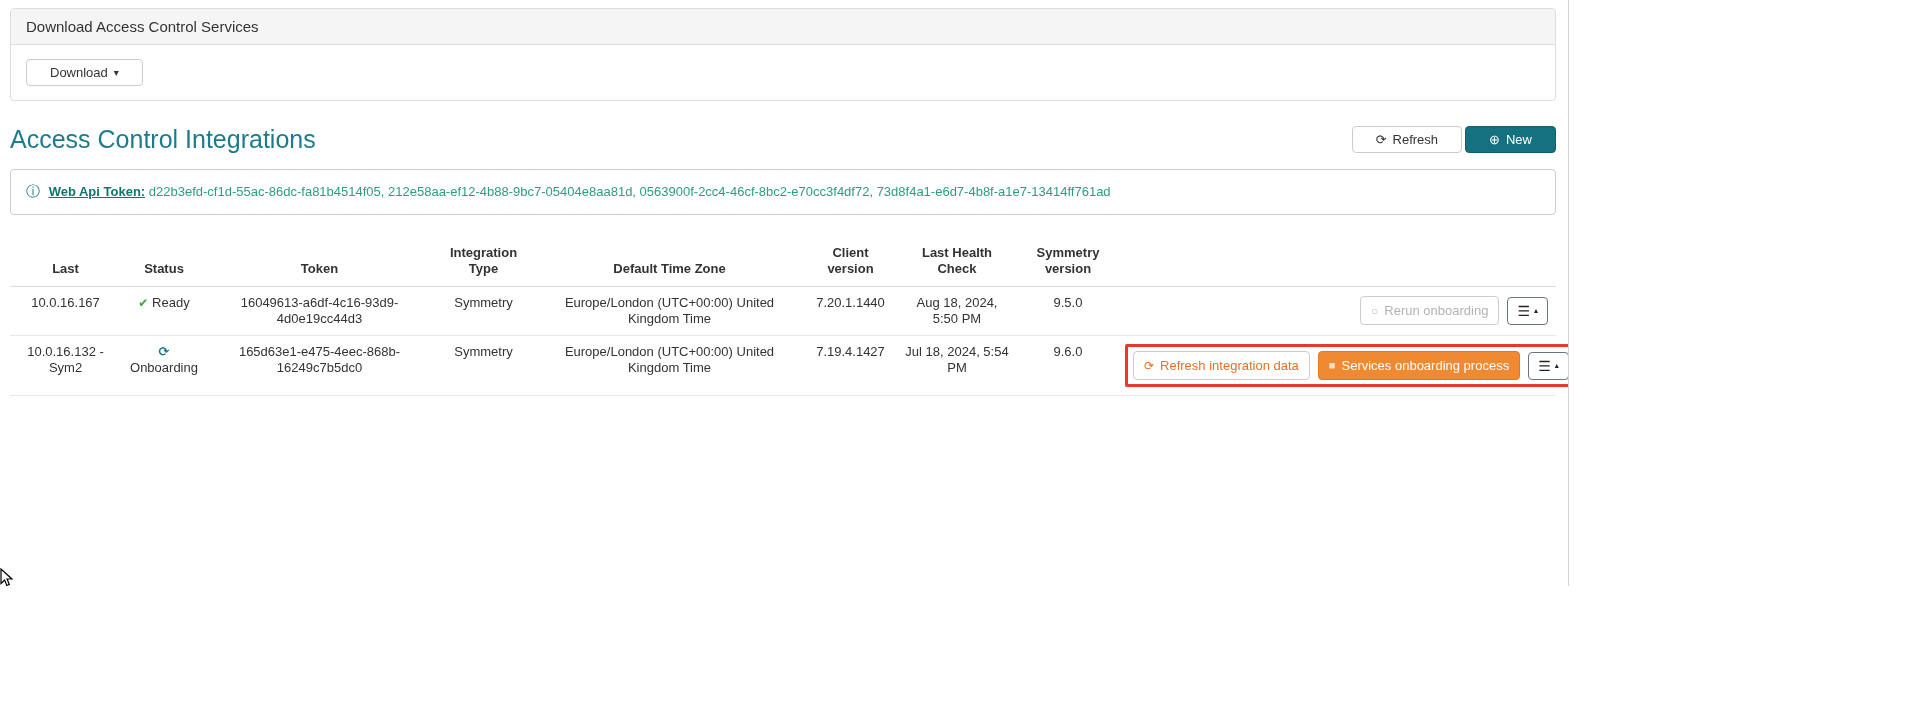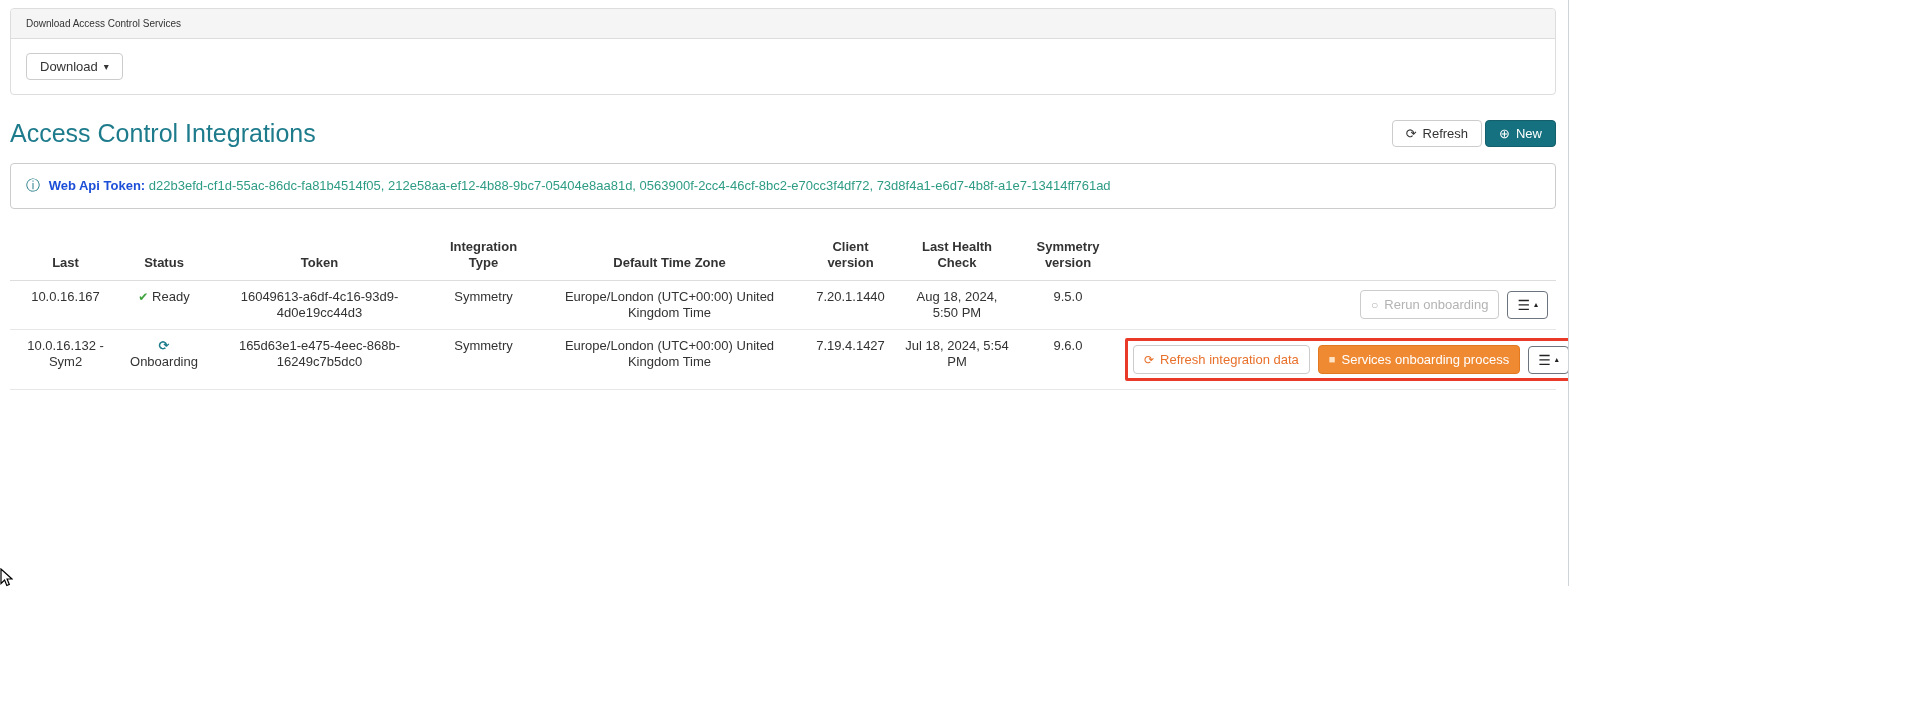--- a/index.html
+++ b/index.html
@@ -4,41 +4,41 @@
 <style>
   * { margin:0; padding:0; box-sizing:border-box; }
   html,body { width:1920px; height:720px; background:#ffffff;
     font-family:"Liberation Sans","DejaVu Sans",sans-serif; color:#333; }
   .viewport { position:relative; width:1569px; height:586px; background:#fff;
     border-right:1px solid #cfd4d9; padding:8px 12px 0 10px; overflow:hidden; }
 
   
   .panel { border:1px solid #ddd; border-radius:4px; background:#fff; }
   .panel-heading { background:#f5f5f5; border-bottom:1px solid #ddd;
-    border-radius:4px 4px 0 0; padding:9px 15px; font-size:10px; color:#333; }
+    border-radius:4px 4px 0 0; padding:9px 15px; font-size:15px; color:#333; }
   .panel-body { padding:14px 15px; }
 
   .btn { display:inline-flex; align-items:center; gap:6px; font-size:13px;
     border:1px solid #ccc; background:#fff; color:#333; border-radius:4px;
-    padding:6px 13px; cursor:pointer; line-height:1; white-space:nowrap; }
+    padding:6px 23px; cursor:pointer; line-height:1; white-space:nowrap; }
   .caret { font-size:10px; color:#333; }
 
   
   .section-head { display:flex; align-items:center; justify-content:space-between;
     margin-top:24px; }
   .section-title { font-size:25px; font-weight:400; color:#1d7b8c; }
   .head-buttons { display:flex; gap:3px; }
   .btn-teal { background:#15717f; border-color:#135f6b; color:#fff; }
   .btn-teal .ico { color:#fff; }
 
   
   .token-banner { margin-top:15px; border:1px solid #ccc; border-radius:4px;
     padding:13px 15px; font-size:13px; color:#2e9c85; }
   .token-banner .info-ico { color:#15717f; font-size:14px; margin-right:5px; }
-  .token-banner b { color:#1d4ed8; }
+  .token-banner b { color:#0f766e;text-decoration:underline; }
 
   
   table { table-layout:fixed; width:1546px; border-collapse:collapse;
     margin-top:22px; font-size:13px; }
   th, td { text-align:center; padding:8px 8px 8px 6px; }
   thead th { vertical-align:bottom; font-weight:bold; color:#333;
     border-bottom:1px solid #ddd; line-height:1.25; }
   tbody td { vertical-align:top; border-bottom:1px solid #e7e7e7; line-height:1.25; }
   td.actions { vertical-align:middle; text-align:right; padding-right:8px; }
   .cell-actions { display:inline-flex; align-items:center; gap:8px; }

